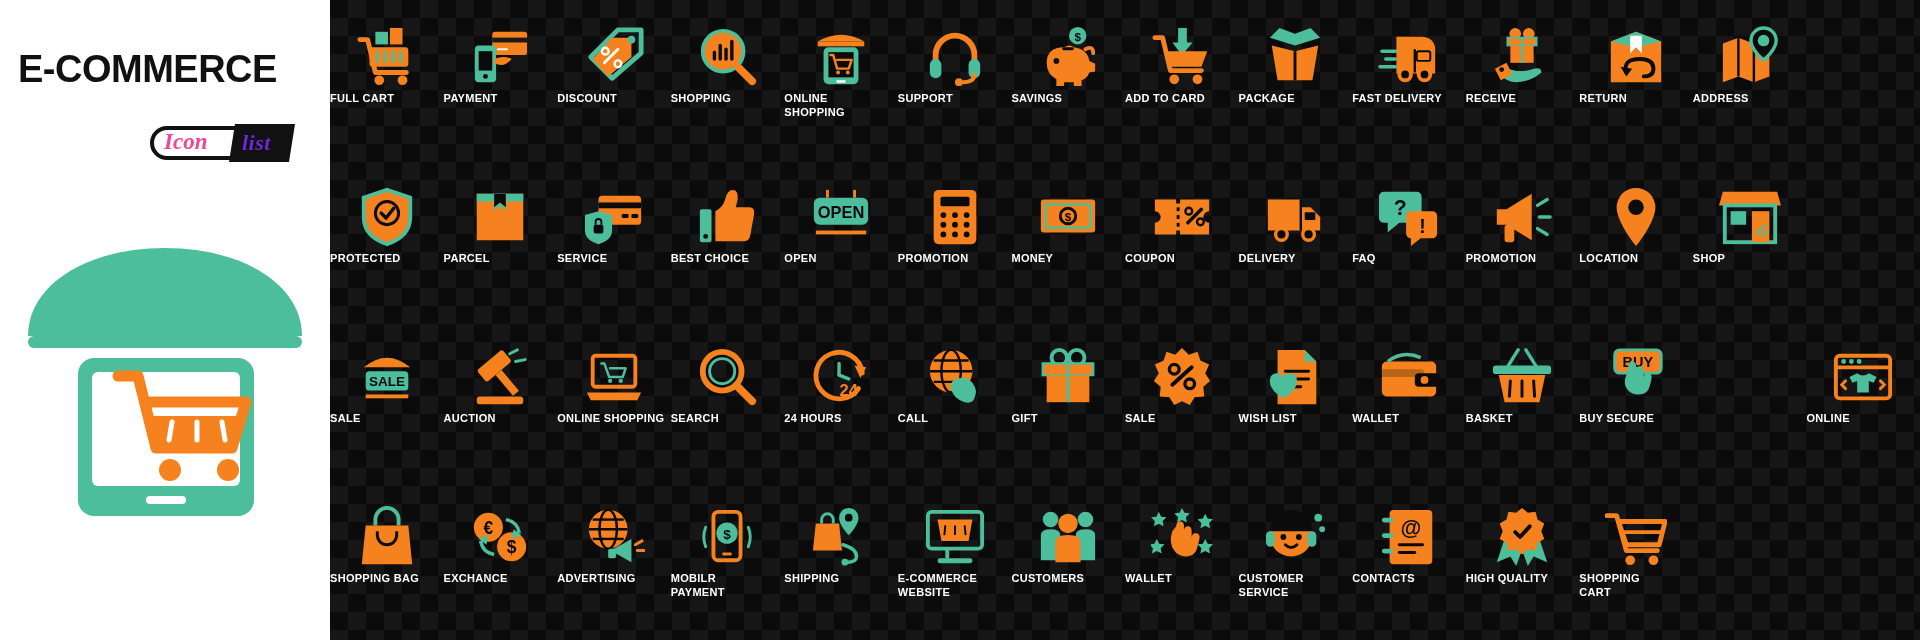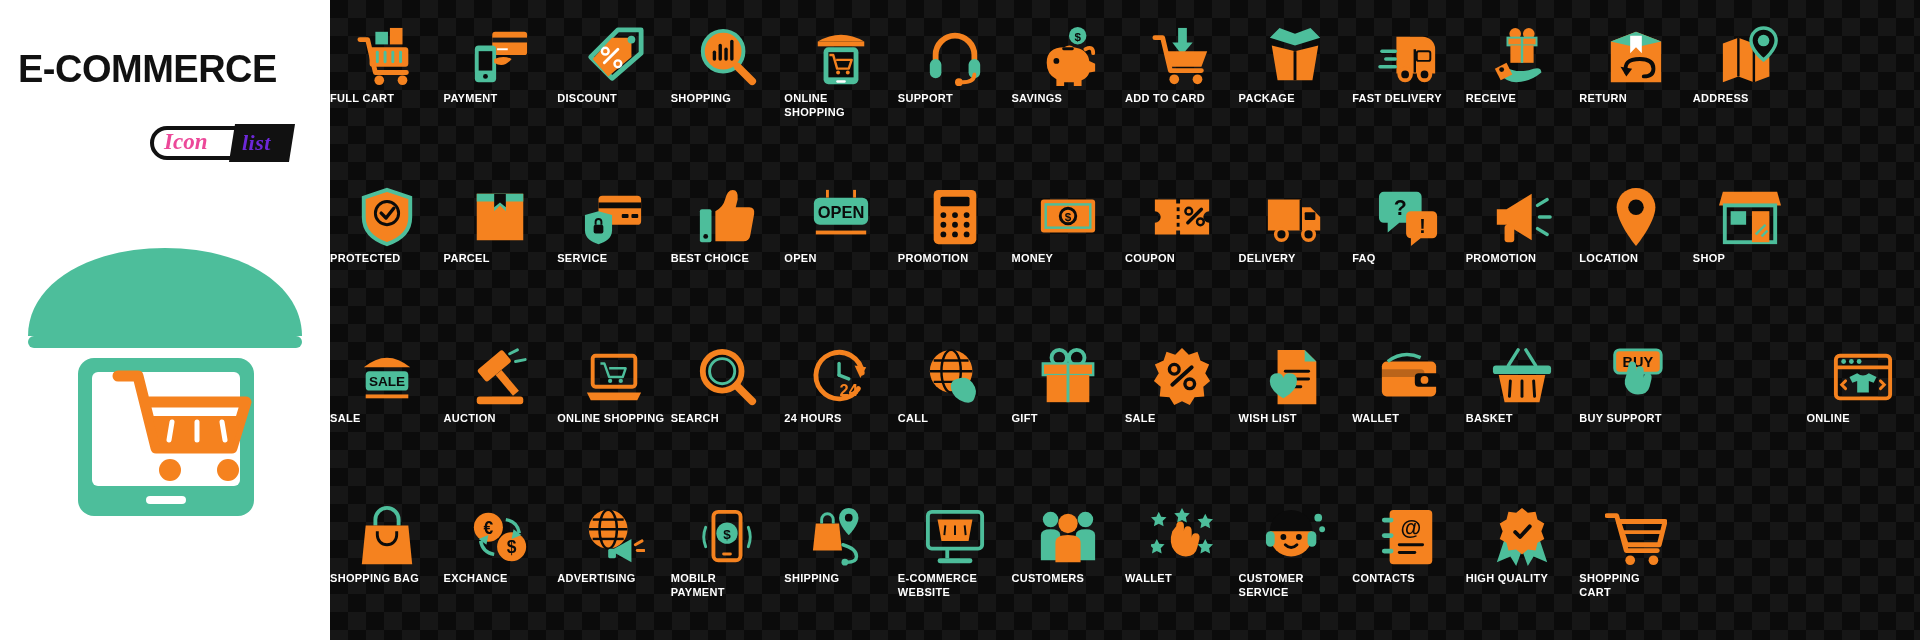--- a/index.html
+++ b/index.html
@@ -584,21 +584,21 @@
         </svg>
         <div class="cap">BASKET</div>
       </div>
 
       <div class="cell">
         <svg class="glyph" viewBox="0 0 64 64">
           <rect x="10" y="4" width="48" height="24" rx="5" fill="#F5821F" stroke="#4DBE9B" stroke-width="3"></rect>
           <text x="34" y="22" font-size="15" font-weight="bold" fill="#0b0b0b" text-anchor="middle" font-family="Liberation Sans, sans-serif">BUY</text>
           <path d="M22 30 q-4 10 2 16 q4 4 10 4 q10 0 12 -8 l2 -8 q1 -6 -4 -6 q-4 0 -4 5 v-7 q0 -5 -4 -5 q-4 0 -4 5 v-6 q0 -4 -4 -4 q-4 0 -4 5 z" fill="#4DBE9B"></path>
         </svg>
-        <div class="cap">BUY SUPPORT</div>
+        <div class="cap">BUY SECURE</div>
       </div>
 
       <div class="cell"></div>
 
       <div class="cell">
         <svg class="glyph" viewBox="0 0 64 64">
           <rect x="4" y="10" width="56" height="44" rx="4" fill="none" stroke="#F5821F" stroke-width="4"></rect>
           <line x1="4" y1="22" x2="60" y2="22" stroke="#F5821F" stroke-width="4"></line>
           <g fill="#4DBE9B">
               <circle cx="12" cy="16" r="2.5"></circle>

